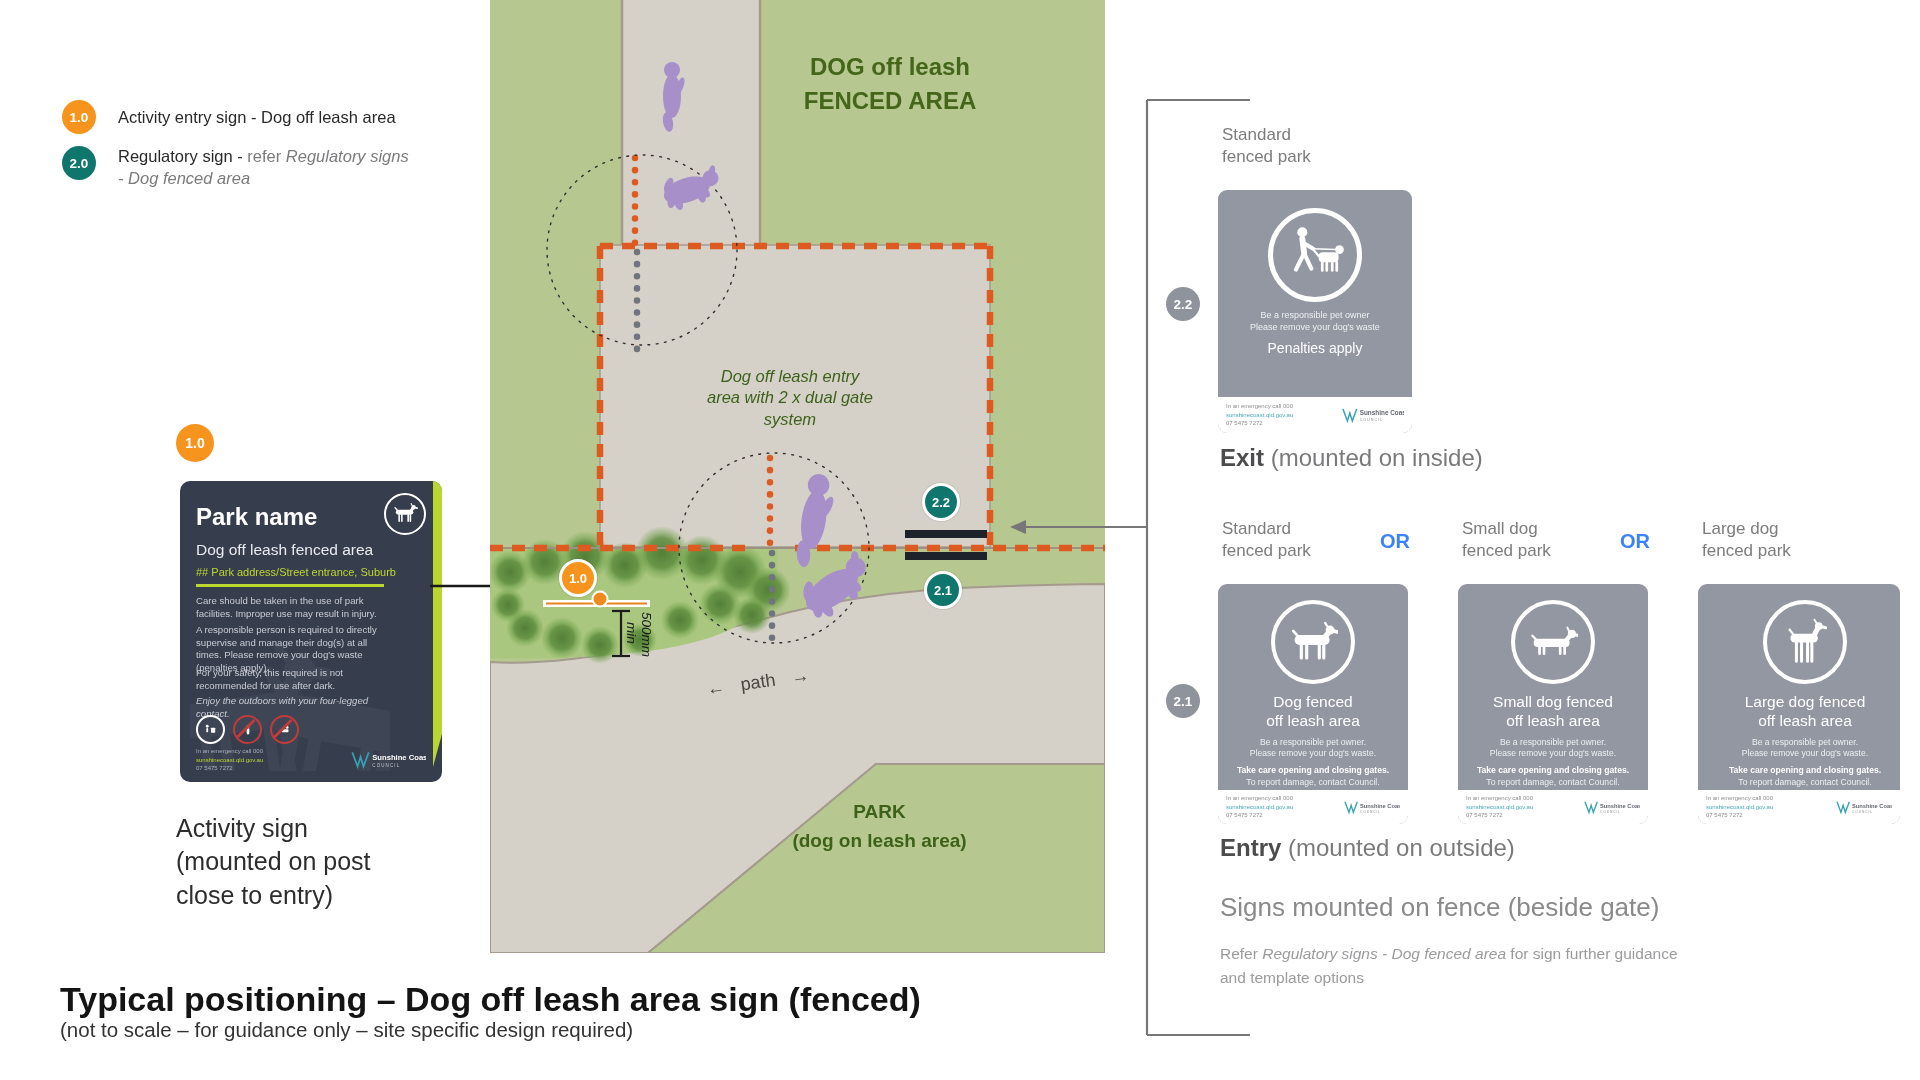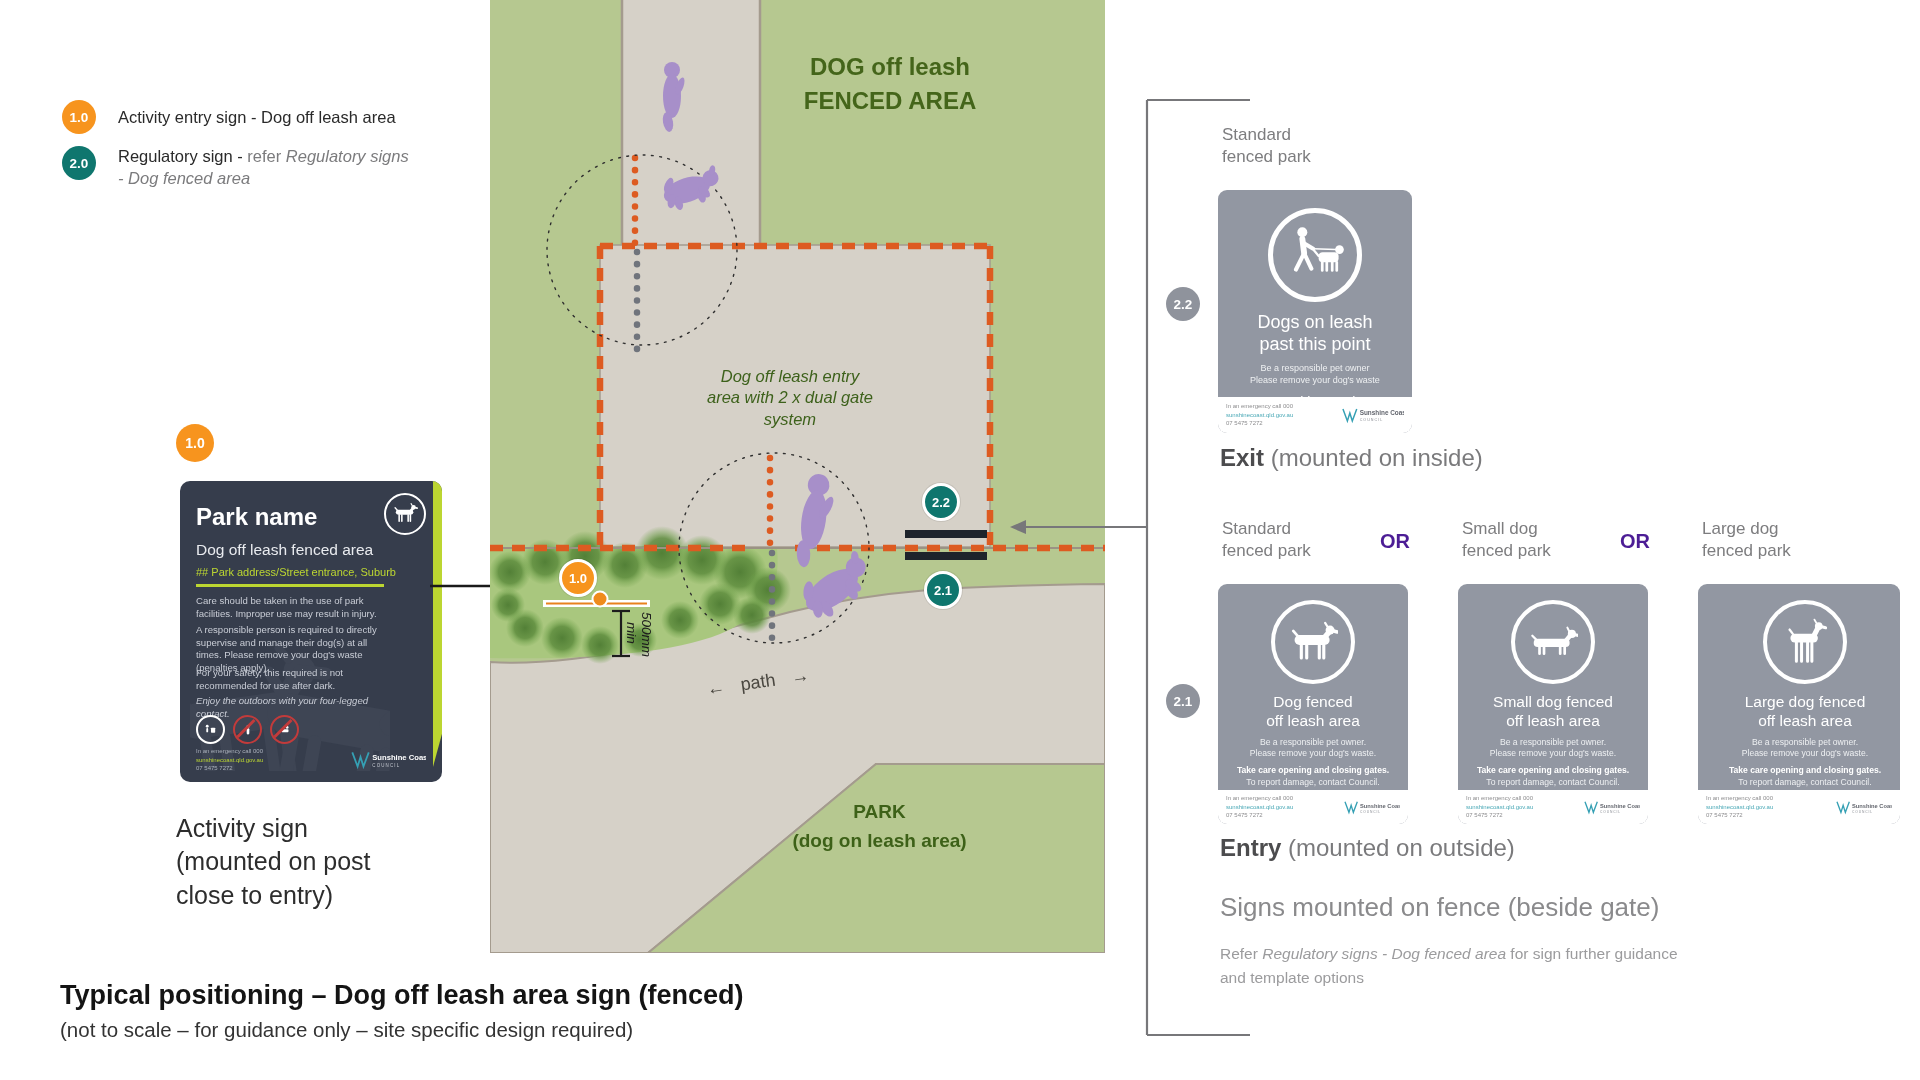--- a/index.html
+++ b/index.html
@@ -30,21 +30,21 @@
   .act-addr{font-size:11px;color:#bcd631;}
   .act-rule{height:2.5px;background:#bcd631;}
   .act-body{font-size:9.6px;line-height:1.32;color:#c9cdd6;width:182px;}
   .act-body.it{font-style:italic;}
   .ringicon{border-radius:50%;display:flex;align-items:center;justify-content:center;}
   .tiny{font-size:6px;line-height:1.45;color:#aab0bb;}
   .tiny .teal{color:#bcd631;}
   .caption{font-size:25px;color:#2d2d2d;line-height:1.33;}
   
   .ptype{font-size:17px;line-height:1.3;color:#7d7d7f;}
-  .or{font-size:20px;font-weight:bold;color:#4c1d95;}
+  .or{font-size:20px;font-weight:bold;color:#3b82f6;}
   .gsign{background:#9297a2;border-radius:9px;text-align:center;}
   .gsign .ring{border:5px solid #fff;border-radius:50%;margin:18px auto 0;
       display:flex;align-items:center;justify-content:center;color:#fff;}
   .gsign .gtitle{color:#fff;font-size:18px;line-height:1.2;margin-top:10px;}
   .gsign .gtitle.small{font-size:15.5px;margin-top:9px;}
   .gsign .gsub{color:#eef0f2;font-size:9px;line-height:1.3;margin-top:8px;}
   .gsign .gsub.small{font-size:8.6px;margin-top:7px;}
   .gsign .gbold{color:#fff;font-size:8.6px;font-weight:bold;margin-top:5px;line-height:1.3;}
   .gsign .penalty{color:#fff;font-size:14px;margin-top:7px;}
   .gsign .foot{position:absolute;bottom:0;left:0;right:0;background:#fff;
@@ -57,21 +57,21 @@
   .mount-head{font-size:26px;color:#8a8a8c;}
   .refer{font-size:15.5px;line-height:1.55;color:#9b9b9d;width:460px;}
   .refer em{font-style:italic;}
   
   .map-title{font-size:24px;font-weight:bold;color:#44651a;line-height:1.42;text-align:center;}
   .entry-note{font-size:16.5px;font-style:italic;color:#3d611b;line-height:1.3;text-align:center;}
   .park-label{font-size:19px;font-weight:bold;color:#3d6118;line-height:1.5;text-align:center;}
   .path-label{font-size:18px;color:#4a4740;display:flex;gap:16px;align-items:center;
       justify-content:center;transform:rotate(-8deg);}
   .signbar{width:82px;height:8px;background:#1e232b;}
-  .bottom-title{font-size:27px;font-weight:bold;color:#141414;}
+  .bottom-title{font-size:34px;font-weight:bold;color:#141414;}
   .bottom-sub{font-size:20.5px;color:#333;}
   .scc-name{font-weight:bold;}
 </style>
 </head>
 <body>
 
 <svg width="0" height="0" style="position:absolute">
   <defs>
     <radialGradient id="tg">
       <stop offset="0%" stop-color="#4e7c33" stop-opacity="0.95"></stop>
@@ -331,22 +331,20 @@
 <div class="abs ptype preline" style="left:1222px;top:124px;">Standard
 fenced park</div>
 <div class="abs badge gray b34" style="left:1166px;top:287px;">2.2</div>
 
 <div class="abs gsign" style="left:1218px;top:190px;width:194px;height:243px;">
   <div class="ring" style="width:84px;height:84px;">
     <svg width="58" height="58" viewBox="-32 -32 64 64">
         <use href="#g-walkdog"></use>
       </svg>
   </div>
-  <div class="gtitle preline">Dogs on leash
-past this point</div>
   <div class="gsub">
     <div>Be a responsible pet owner</div>
     <div>Please remove your dog's waste</div>
   </div>
   <div class="penalty">Penalties apply</div>
   <div class="foot" style="height:30px;">
     <div class="tiny">
       <div>In an emergency call 000</div>
       <div class="teal">sunshinecoast.qld.gov.au</div>
       <div>07 5475 7272</div>

